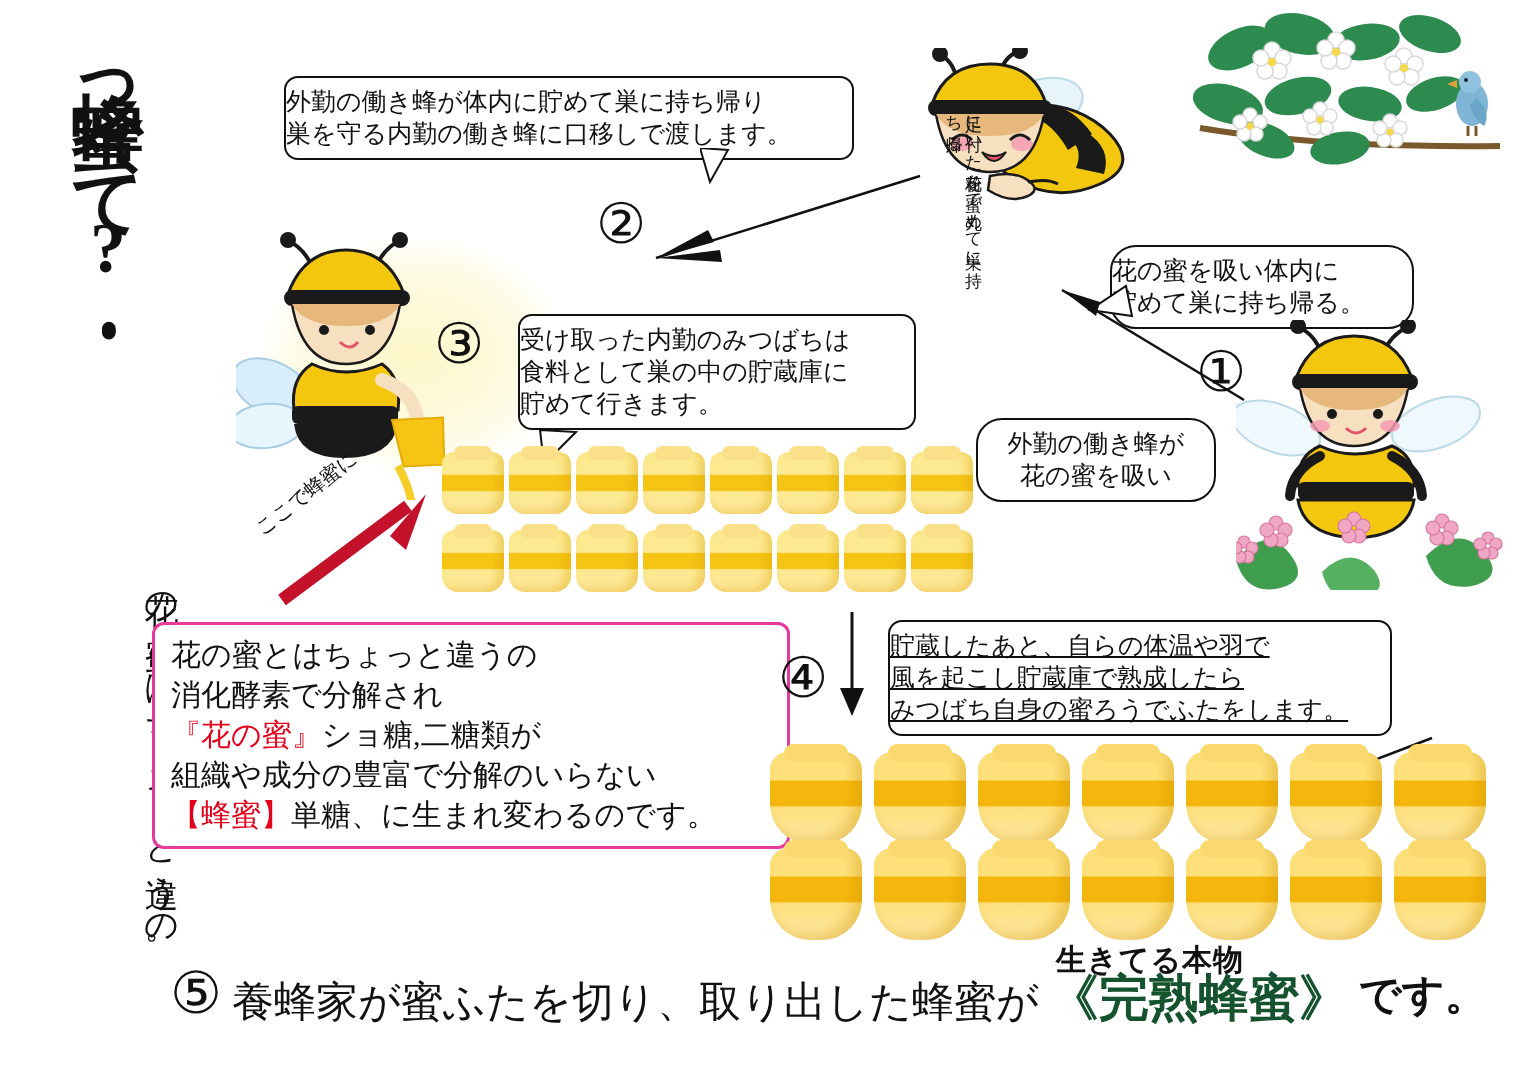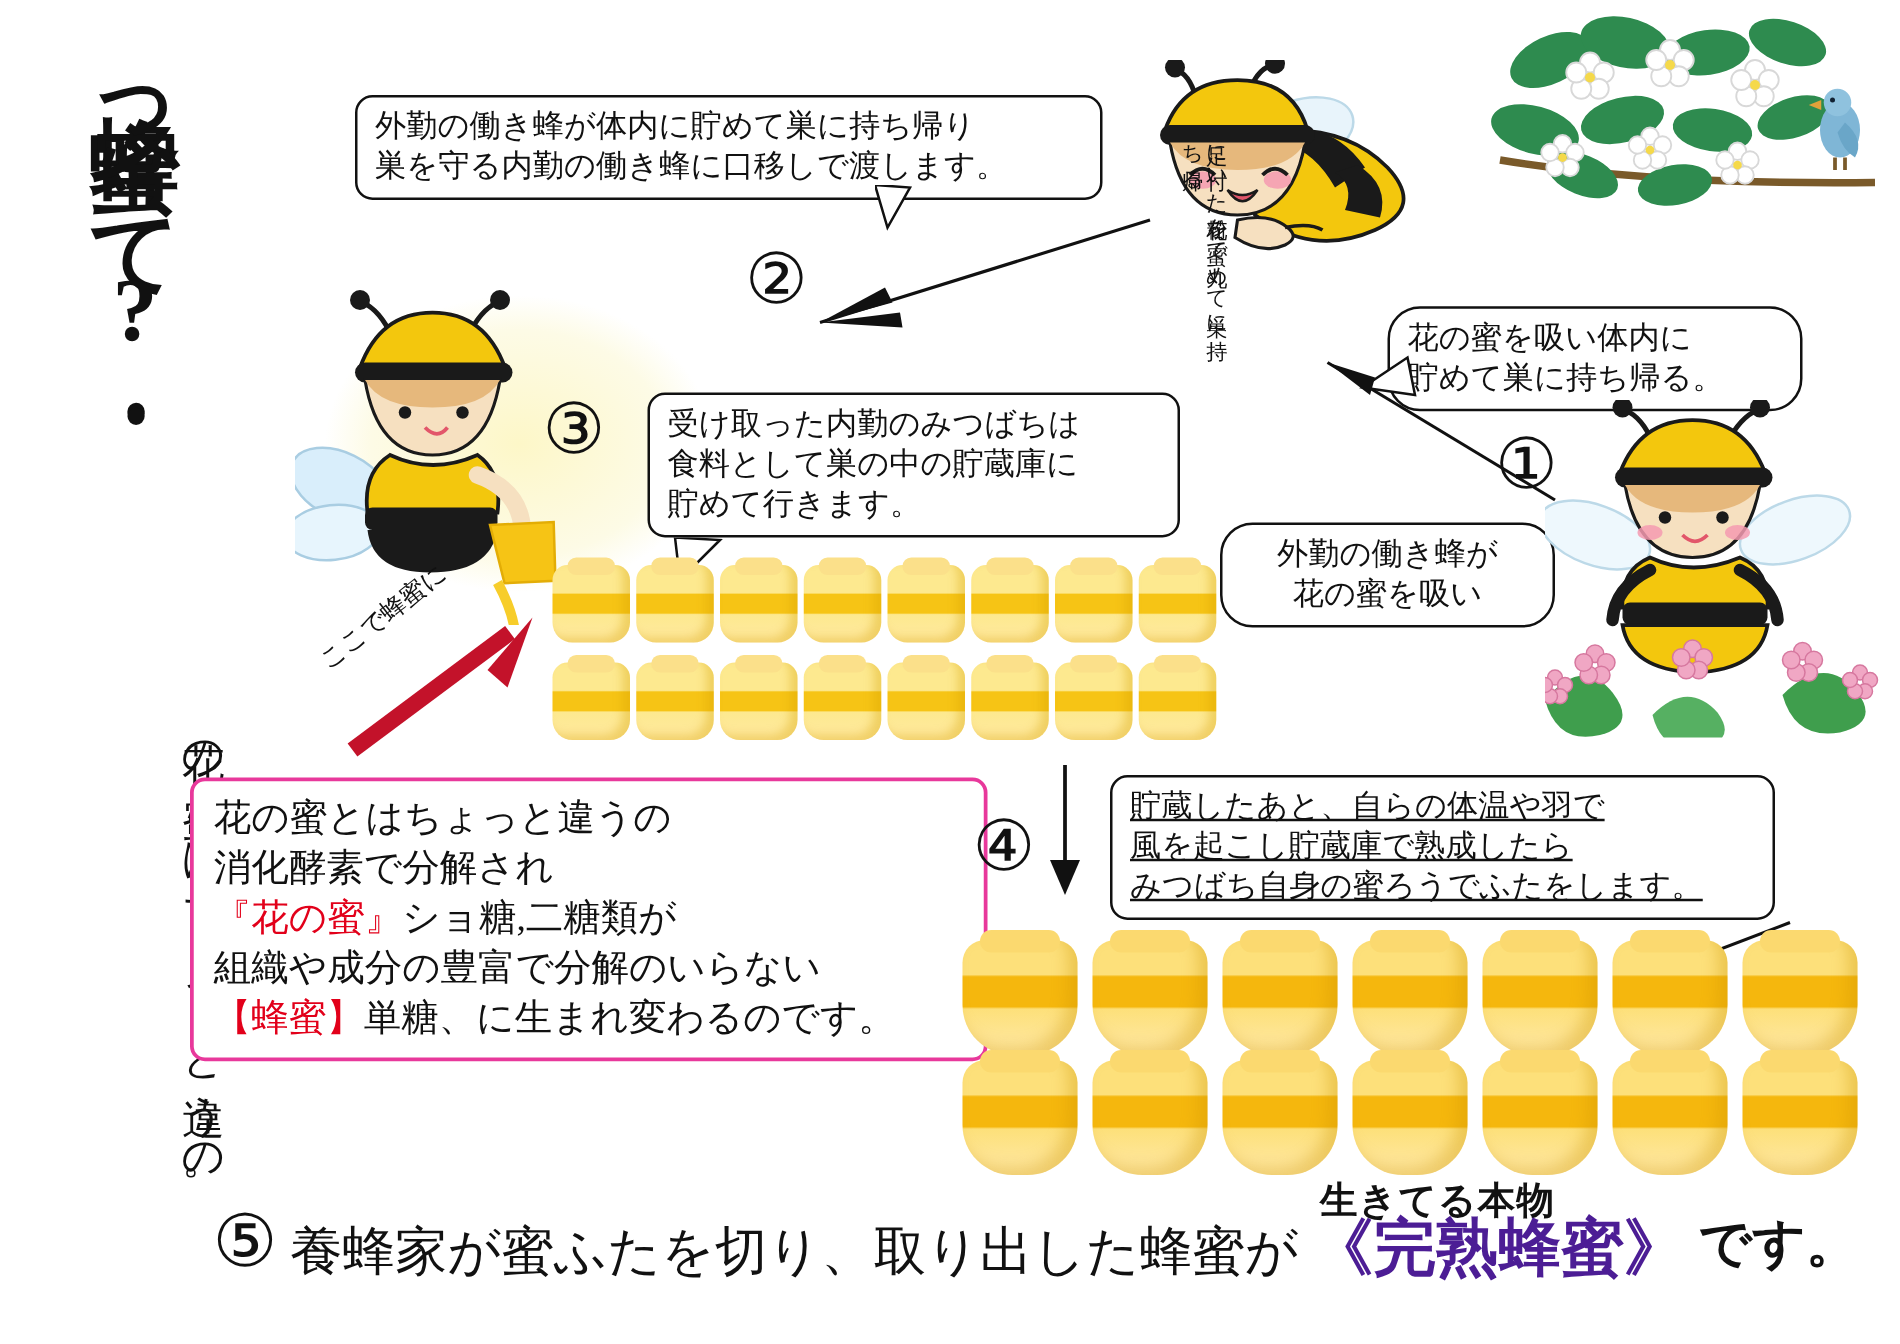--- a/index.html
+++ b/index.html
@@ -19,21 +19,21 @@
   }
   #title-sub{
     left:62px;top:568px;width:120px;
     writing-mode:vertical-rl;text-orientation:upright;
     font-size:34px;line-height:1.25;letter-spacing:1px;
   }
 
   
   .bubble{
     background:#fff;border:2px solid #111;border-radius:14px;
-    padding:8px 14px;font-size:25px;line-height:1.28;white-space:pre-line;
+    padding:8px 0;font-size:25px;line-height:1.28;white-space:pre-line;
   }
   .bubble.round{border-radius:26px;}
 
   
   .numcircle{
     font-size:56px;line-height:1;font-weight:normal;
   }
 
   
   #enzyme-box{
@@ -75,21 +75,21 @@
   .vcap{
     writing-mode:vertical-rl;text-orientation:upright;
     font-size:17px;line-height:1.15;letter-spacing:0px;
   }
 
   
   #bottom-line{left:170px;top:965px;width:1320px;display:flex;align-items:flex-end;gap:10px;}
   #bottom-line .num{font-size:58px;line-height:1;}
   #bottom-line .txt{font-size:42px;font-weight:normal;line-height:1;}
   #kanjuku{
-    font-size:50px;font-weight:bold;color:#4c1d95;line-height:1;
+    font-size:50px;font-weight:bold;color:#14532d;line-height:1;
   }
   #ikiteru{
     position:absolute;left:1056px;top:940px;font-size:30px;font-weight:bold;letter-spacing:1px;
   }
   .deshita{font-size:42px;font-weight:bold;}
 
   
   .smalllabel{font-size:26px;margin-top:48px;}
 </style>
 </head>

